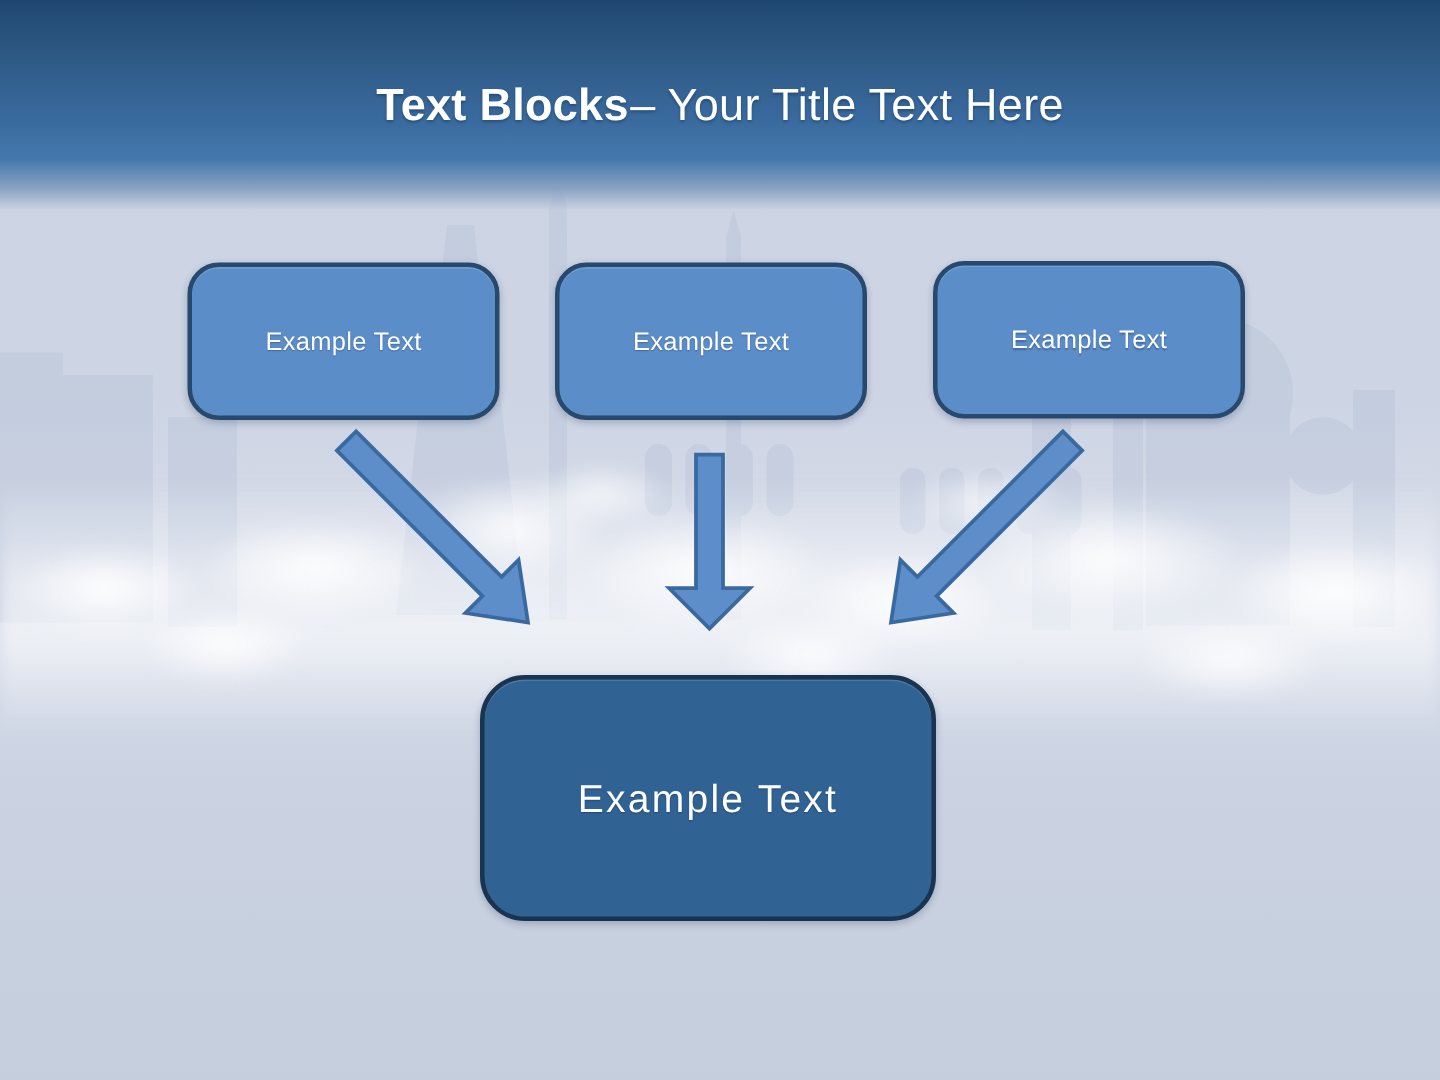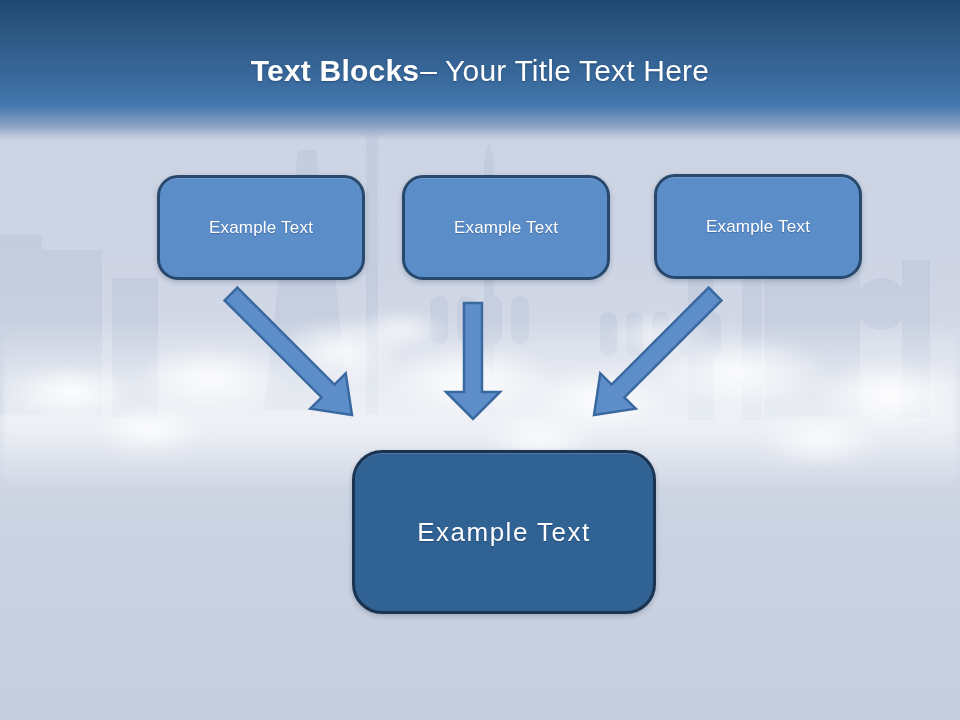--- a/index.html
+++ b/index.html
@@ -53,21 +53,20 @@
     text-shadow:0 1px 2px rgba(10,30,60,.35);
     white-space:nowrap;letter-spacing:.2px;
   }
   .t-bold{font-weight:700;margin-top:32px;}
   .t-reg{margin-left:1px;font-weight:400;}
   
   .block{
     position:absolute;display:flex;align-items:center;justify-content:center;
     color:var(--box-text);text-align:center;
     box-shadow:0 2px 5px rgba(25,45,75,.25), inset 0 1px 0 rgba(255,255,255,.15);
-    margin-left:32px;
   }
   .block.top{
     width:202px;height:99px;border-radius:21px;
     background:var(--box-fill);
     border:3px solid var(--box-border);
     font-size:17px;letter-spacing:.2px;
     text-shadow:0 1px 1px rgba(10,30,60,.3);
   }
   .b1{left:125px;top:175px;}
   .b2{left:370px;top:175px;}

